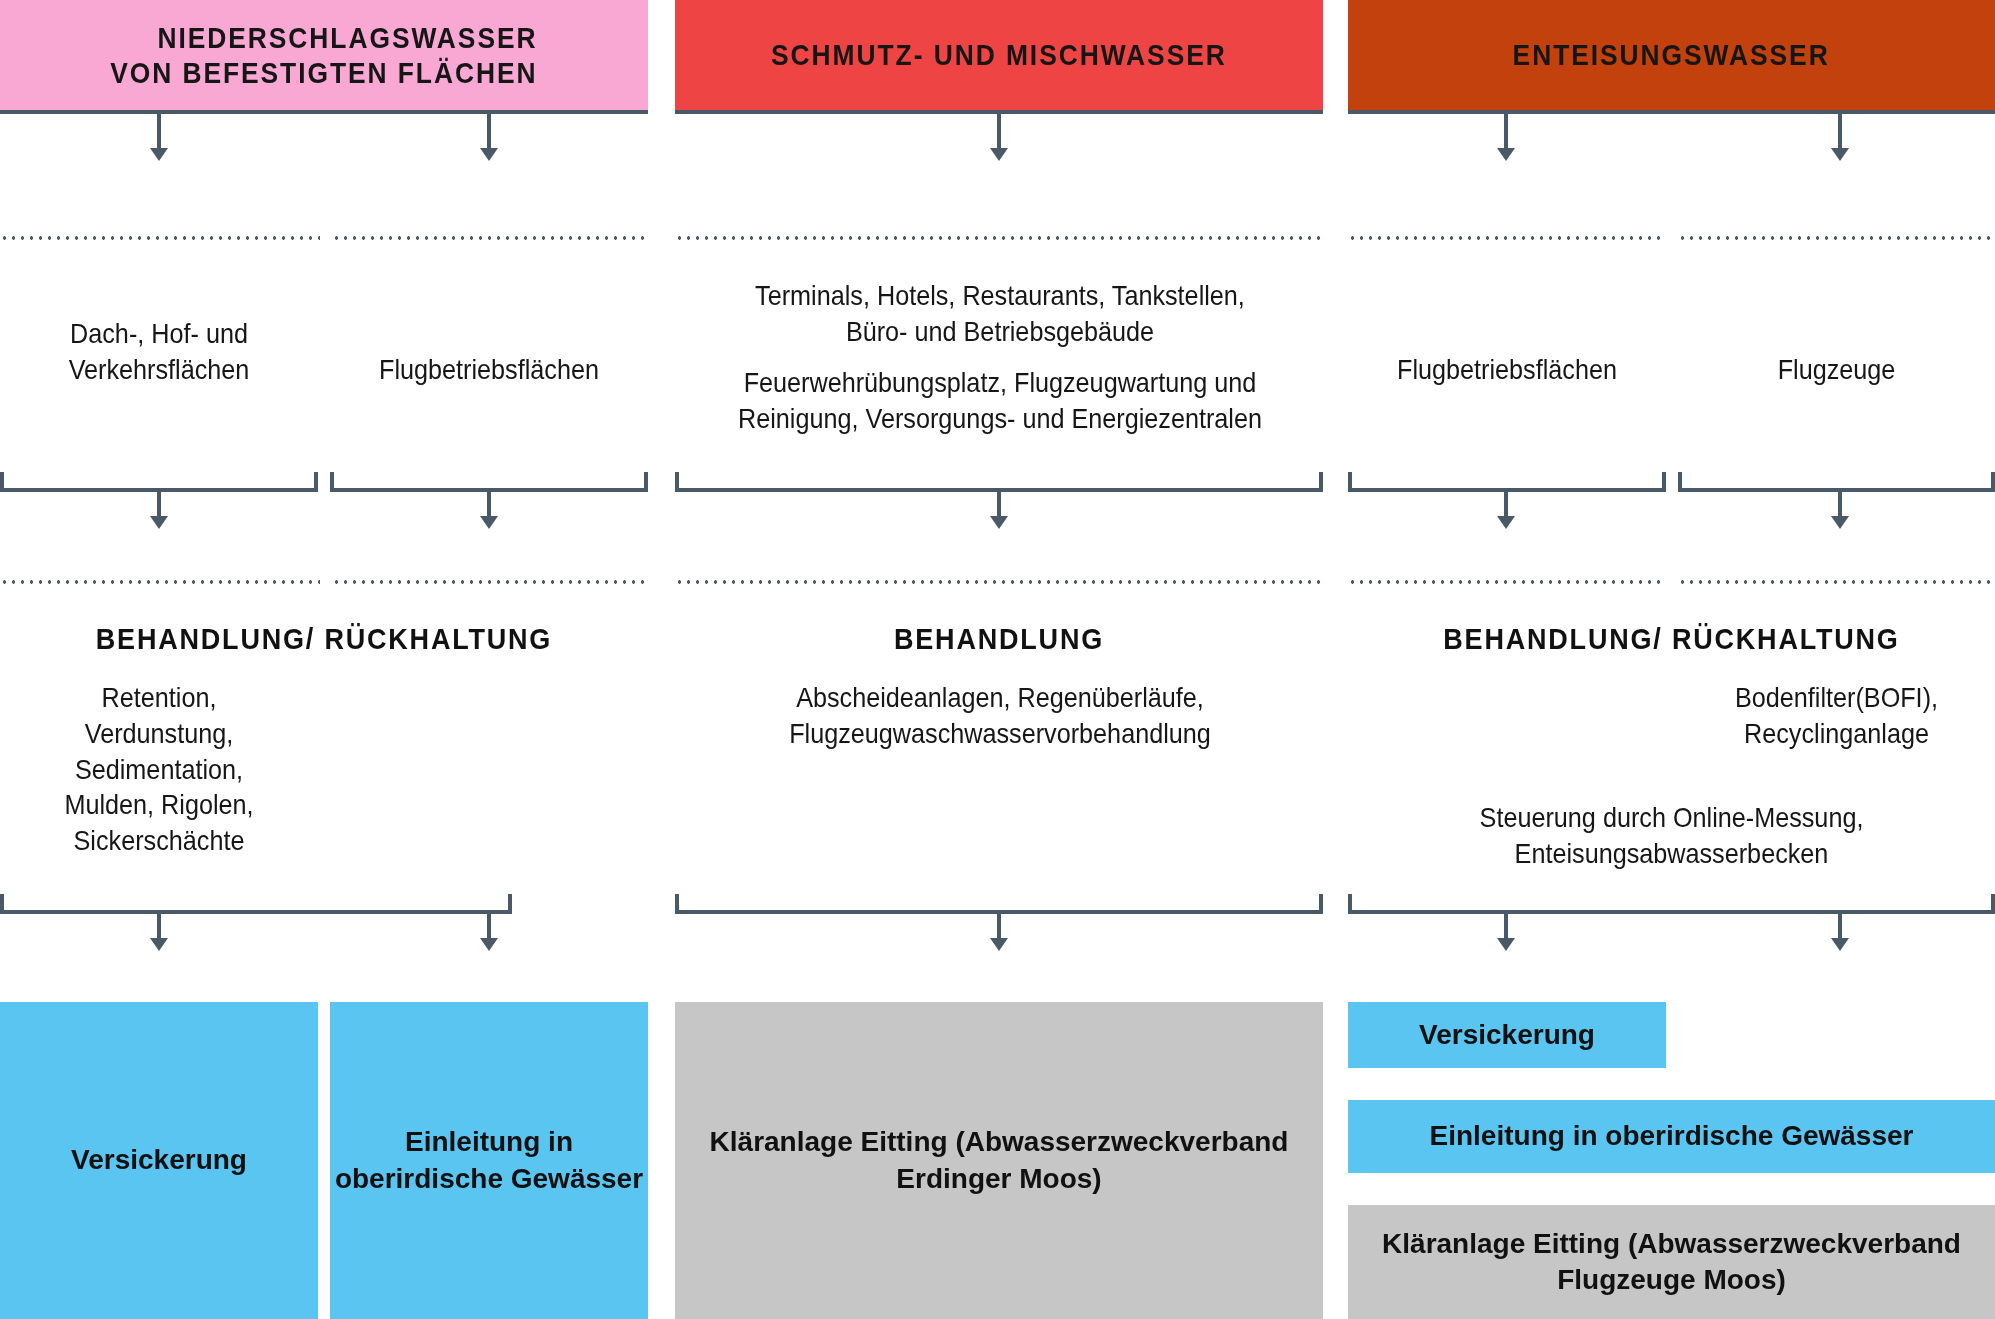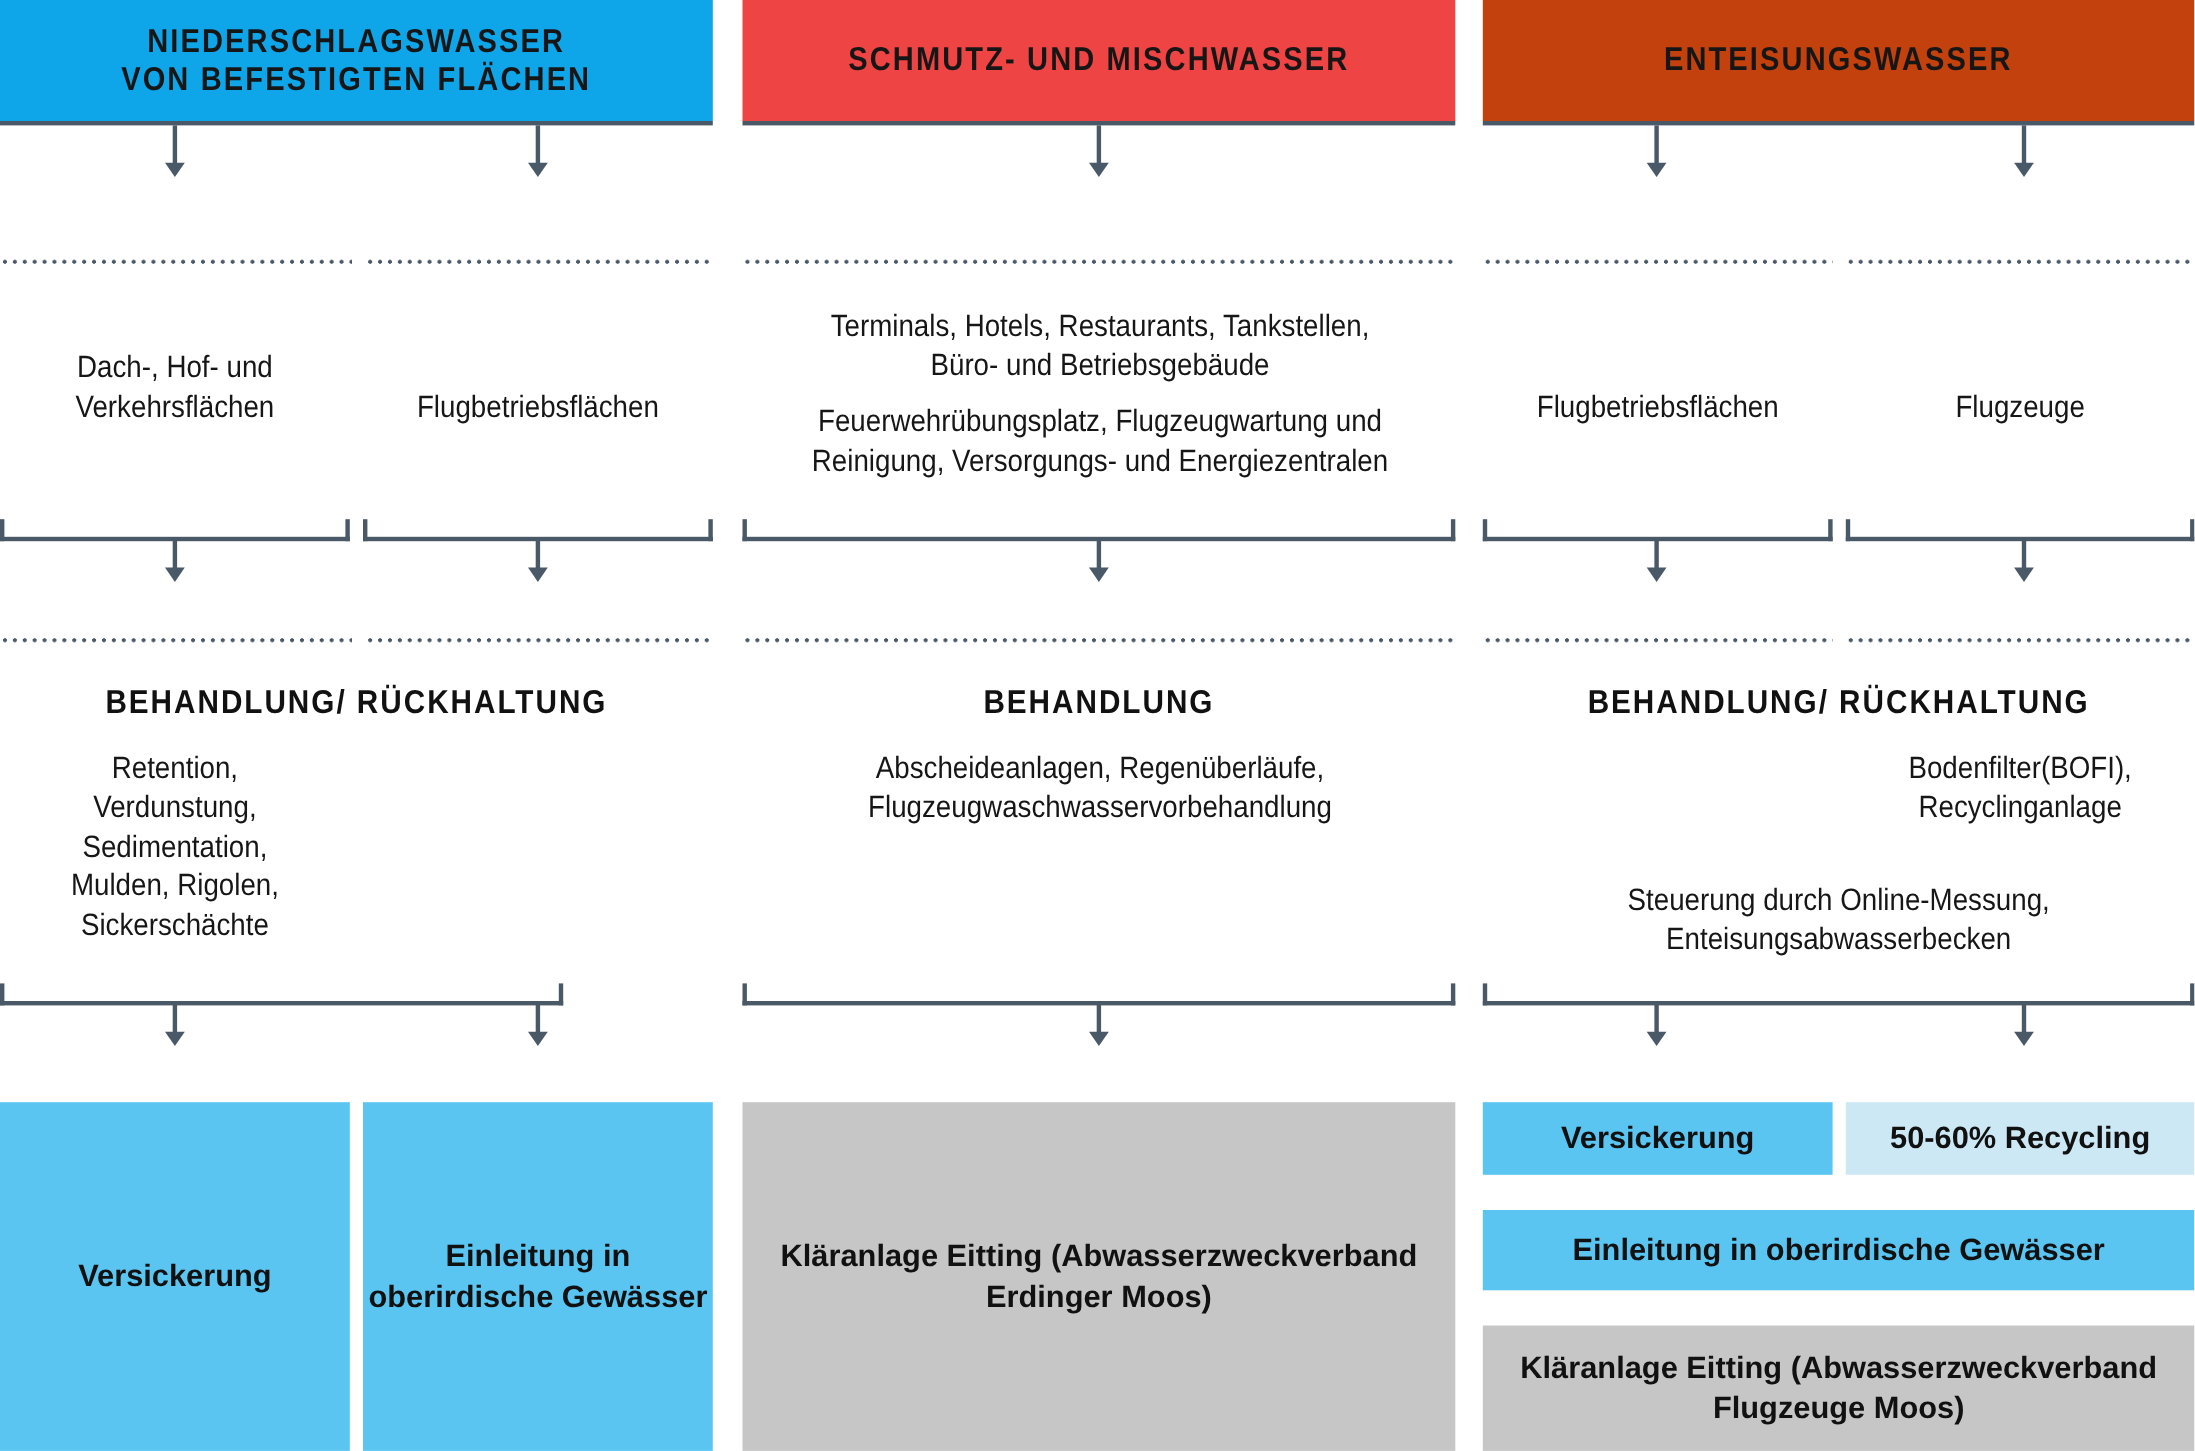--- a/index.html
+++ b/index.html
@@ -18,21 +18,21 @@
     display:flex; align-items:center; justify-content:center;
     text-align:center;
     font-weight:bold;
     font-size:30px;
     letter-spacing:2.2px;
     line-height:1.18;
     font-stretch:condensed;
     transform-origin:center;
   }
   .hdr span { display:block; transform:scaleX(.88); }
-  .hdr-blue  { background:#0ea5e9; }
+  .hdr-blue  { background:#f9a8d4;text-align:right; }
   .hdr-grey  { background:#ef4444; }
   .hdr-pale  { background:#c2410c; }
 
   .hdr-underline {
     position:absolute;
     height:4px;
     background:#4A5968;
   }
 
   
@@ -270,23 +270,20 @@
     <div>
       <span>Kläranlage Eitting</span>
       <span>(Abwasserzweckverband</span>
       <span>Erdinger Moos)</span>
     </div>
   </div>
 
   <div class="rbox b-blue" style="left:1348px; top:1002px; width:318px; height:66px;">
     <div><span>Versickerung</span></div>
   </div>
-  <div class="rbox b-pale" style="left:1678px; top:1002px; width:317px; height:66px;">
-    <div><span>50-60% Recycling</span></div>
-  </div>
   <div class="rbox b-blue" style="left:1348px; top:1100px; width:647px; height:73px;">
     <div><span>Einleitung in oberirdische Gewässer</span></div>
   </div>
   <div class="rbox b-grey" style="left:1348px; top:1205px; width:647px; height:114px;">
     <div>
       <span>Kläranlage Eitting</span>
       <span>(Abwasserzweckverband Flugzeuge Moos)</span>
     </div>
   </div>
 

